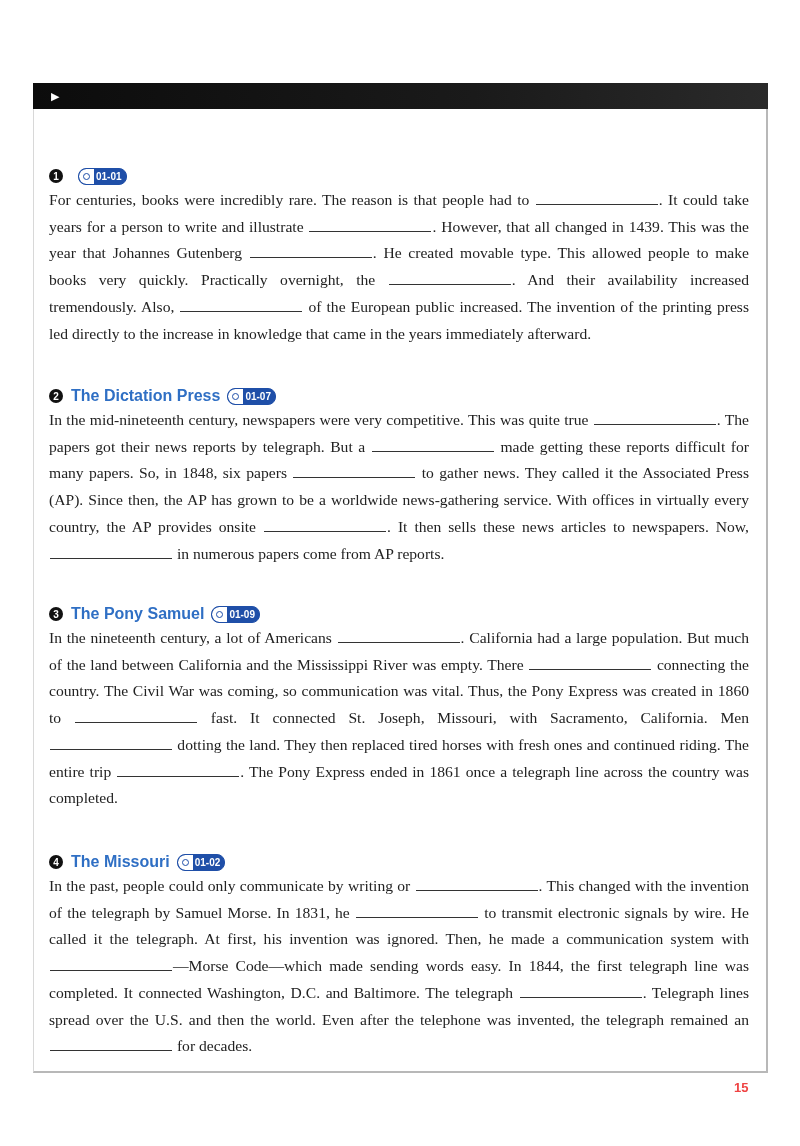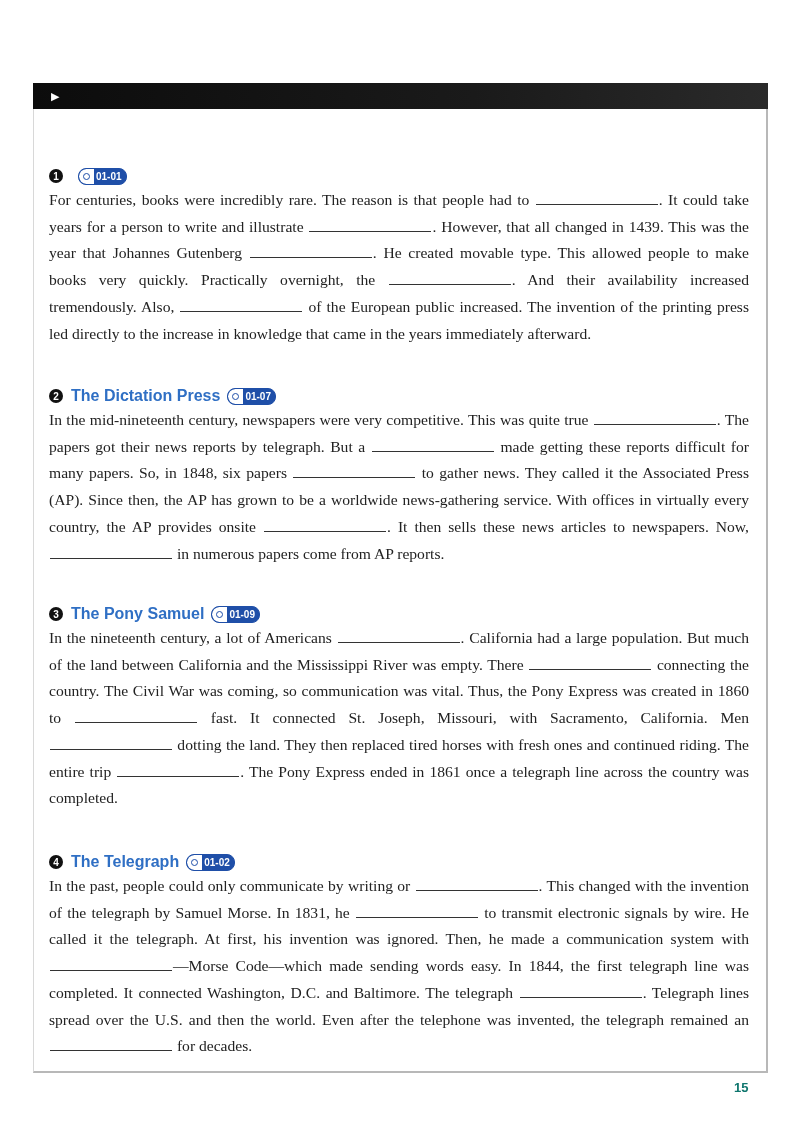--- a/index.html
+++ b/index.html
@@ -42,21 +42,21 @@
   .para {
     font-size: 15.6px; line-height: 26.7px; text-align: justify;
     text-align-last: left; width: 700px;
   }
   .blank {
     display: inline-block; width: 122px; border-bottom: 1px solid #333; height: 14px; vertical-align: baseline;
     margin: 0 1px;
   }
   .page-num {
     position: absolute; left: 734px; top: 1080px; font-family: "Liberation Sans", sans-serif;
-    font-size: 13px; font-weight: bold; color: #0f766e;
+    font-size: 13px; font-weight: bold; color: #ef4444;
   }
 </style>
 </head>
 <body>
 
 <div class="frame"></div>
 
 <div class="banner">
   <span class="arrow">▶</span>
 </div>
@@ -98,21 +98,21 @@
         </span>
       <span class="code">01-09</span>
     </span>
   </div>
   <div class="para"><span>In the nineteenth century, a lot of Americans </span><span class="blank"></span><span>. California had a large population. But much of the land between California and the Mississippi River was empty. There </span><span class="blank"></span><span> connecting the country. The Civil War was coming, so communication was vital. Thus, the Pony Express was created in 1860 to </span><span class="blank"></span><span> fast. It connected St. Joseph, Missouri, with Sacramento, California. Men </span><span class="blank"></span><span> dotting the land. They then replaced tired horses with fresh ones and continued riding. The entire trip </span><span class="blank"></span><span>. The Pony Express ended in 1861 once a telegraph line across the country was completed.</span></div>
 </div>
 
 <div class="section" style="top:851px">
   <div class="sec-title">
     <span class="num">4</span>
-    <span>The Telegraph</span>
+    <span>The Missouri</span>
     <span class="badge">
       <span class="disc">
           <span></span>
         </span>
       <span class="code">01-02</span>
     </span>
   </div>
   <div class="para"><span>In the past, people could only communicate by writing or </span><span class="blank"></span><span>. This changed with the invention of the telegraph by Samuel Morse. In 1831, he </span><span class="blank"></span><span> to transmit electronic signals by wire. He called it the telegraph. At first, his invention was ignored. Then, he made a communication system with </span><span class="blank"></span><span>—Morse Code—which made sending words easy. In 1844, the first telegraph line was completed. It connected Washington, D.C. and Baltimore. The telegraph </span><span class="blank"></span><span>. Telegraph lines spread over the U.S. and then the world. Even after the telephone was invented, the telegraph remained an </span><span class="blank"></span><span> for decades.</span></div>
 </div>
 

